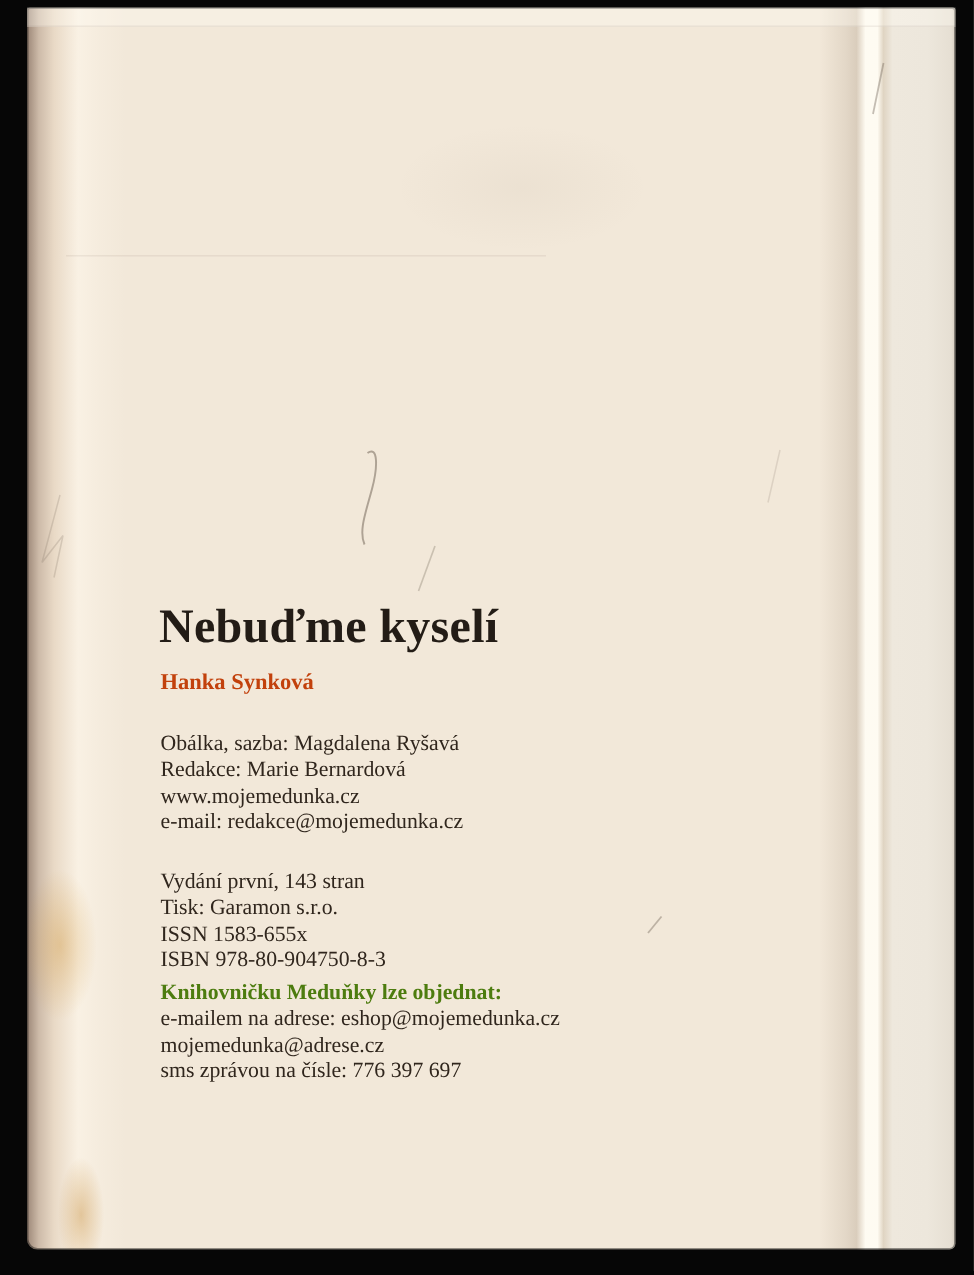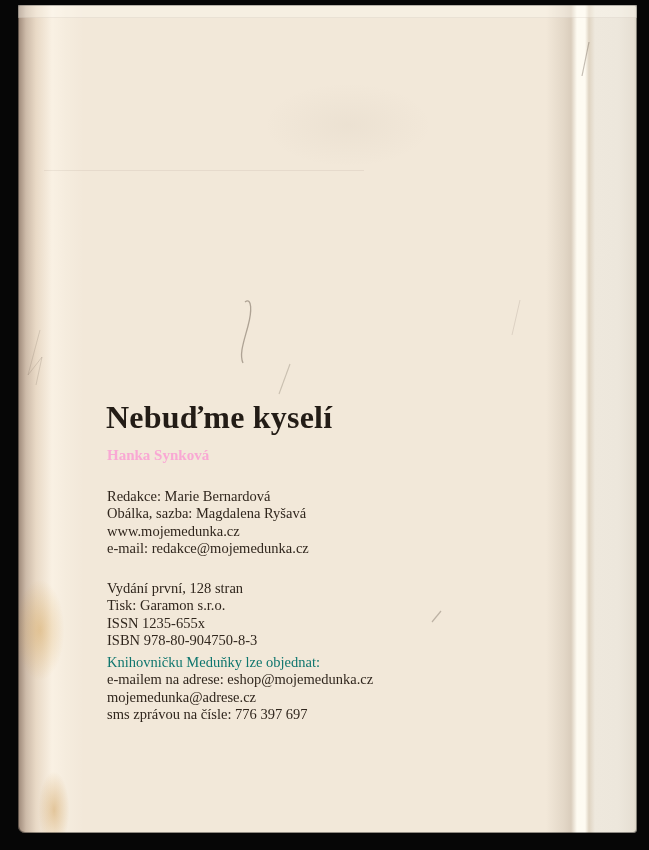--- a/index.html
+++ b/index.html
@@ -44,23 +44,23 @@
     position:absolute;left:26px;top:165px;width:320px;height:1px;
     background:rgba(90,70,50,0.08);
   }
   .marks{position:absolute;left:0;top:0;pointer-events:none;}
   
   .txt{position:absolute;color:#30261d;}
   .title{
     left:106px;top:398px;font-size:32px;font-weight:700;line-height:38px;
     letter-spacing:0.2px;color:#231c16;
   }
-  .author{left:107px;top:446px;font-size:15px;font-weight:700;line-height:18px;color:#f9a8d4;}
+  .author{left:107px;top:446px;font-size:15px;font-weight:700;line-height:18px;color:#c2410c;}
   .block{left:107px;font-size:14.5px;line-height:17.4px;}
-  .block .bold{font-weight:400;color:#0f766e;}
+  .block .bold{font-weight:700;color:#4d7c0f;}
   .imprint{top:488px;}
   .edition{top:580px;}
   .ordering{top:654px;}
   .line{white-space:nowrap;}
 </style>
 </head>
 <body>
 
 <div class="photo">
   <div class="book-page">
@@ -74,30 +74,30 @@
     <path d="M589,42 l-7,34" fill="none" stroke="rgba(110,98,84,0.40)" stroke-width="1.2"></path>
     <path d="M432,622 l9,-11" fill="none" stroke="rgba(110,98,84,0.40)" stroke-width="1.2"></path>
     <path d="M40,330 l-12,45 M28,375 l14,-18 l-6,28" fill="none" stroke="rgba(120,105,90,0.22)" stroke-width="1.0"></path>
     <path d="M520,300 l-8,35" fill="none" stroke="rgba(120,108,92,0.18)" stroke-width="1.0"></path>
   </svg>
 
   <div class="txt title">Nebuďme kyselí</div>
   <div class="txt author">Hanka Synková</div>
 
   <div class="txt block imprint">
+    <div class="line">Obálka, sazba: Magdalena Ryšavá</div>
     <div class="line">Redakce: Marie Bernardová</div>
-    <div class="line">Obálka, sazba: Magdalena Ryšavá</div>
     <div class="line">www.mojemedunka.cz</div>
     <div class="line">e-mail: redakce@mojemedunka.cz</div>
   </div>
 
   <div class="txt block edition">
-    <div class="line">Vydání první, 128 stran</div>
+    <div class="line">Vydání první, 143 stran</div>
     <div class="line">Tisk: Garamon s.r.o.</div>
-    <div class="line">ISSN 1235-655x</div>
+    <div class="line">ISSN 1583-655x</div>
     <div class="line">ISBN 978-80-904750-8-3</div>
   </div>
 
   <div class="txt block ordering">
     <div class="line bold">Knihovničku Meduňky lze objednat:</div>
     <div class="line">e-mailem na adrese: eshop@mojemedunka.cz</div>
     <div class="line">mojemedunka@adrese.cz</div>
     <div class="line">sms zprávou na čísle: 776 397 697</div>
   </div>
 </div>

